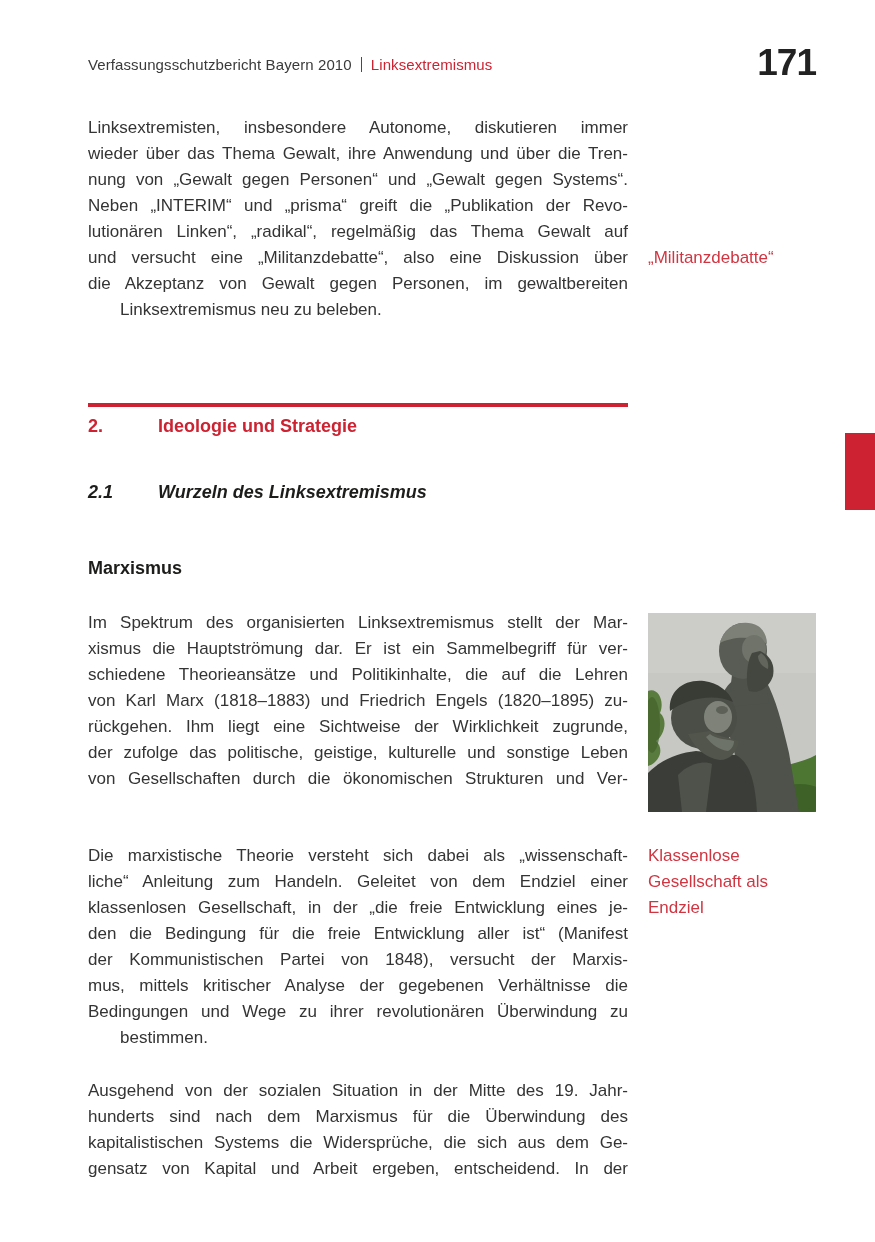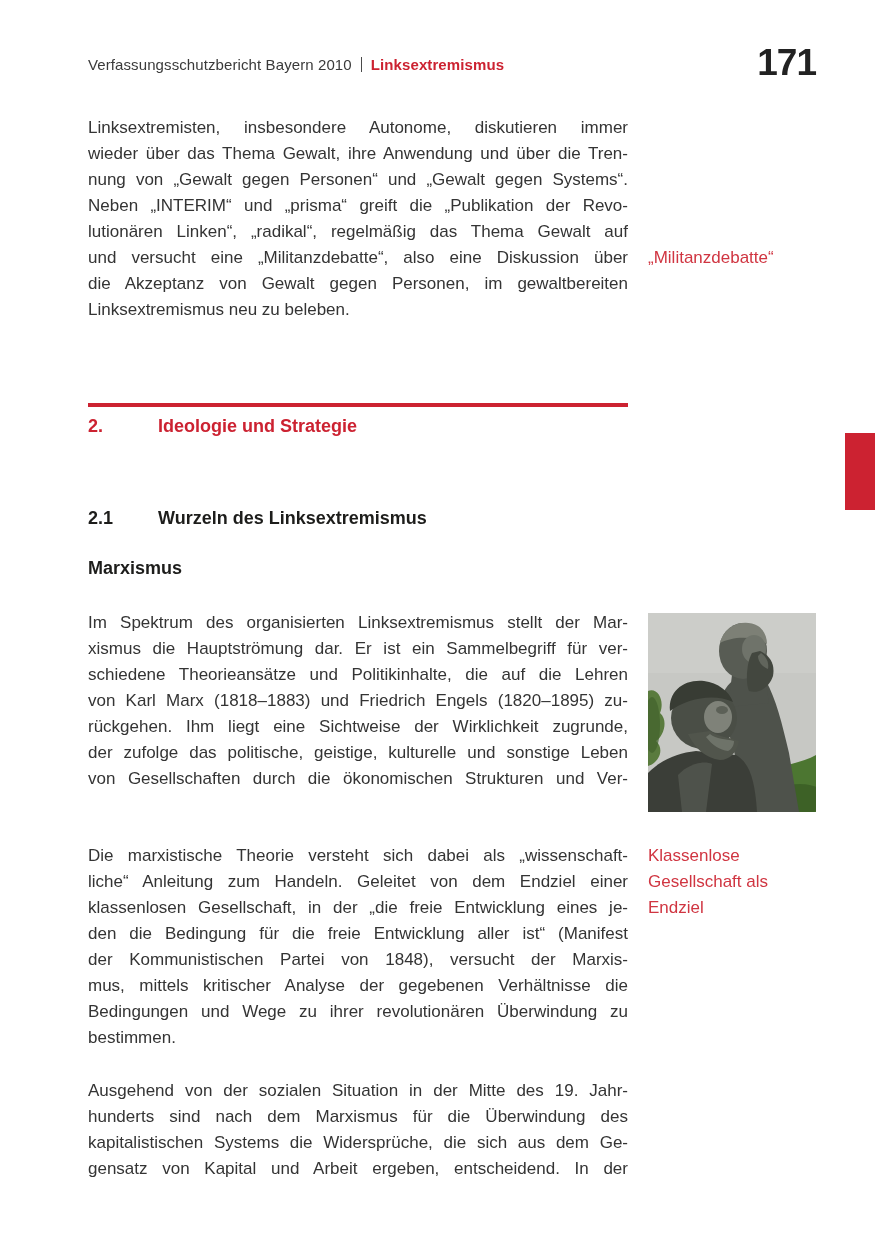--- a/index.html
+++ b/index.html
@@ -21,51 +21,51 @@
   .crumb-row{
     position:absolute;left:88px;top:56px;
     font-size:15px;color:#3a3a3a;
     letter-spacing:.1px;
     white-space:nowrap;
   }
   .crumb-sep{
     display:inline-block;width:1px;height:15px;
     background:#4a4a4a;margin:0 9px;vertical-align:-2px;
   }
-  .crumb-section{color:var(--accent);font-weight:bold;}
+  .crumb-section{color:var(--accent);font-weight:normal;}
   .page-number{
     position:absolute;right:59px;top:44px;
     font-size:37px;font-weight:bold;color:#222;
     letter-spacing:-1px;line-height:1;
   }
   
   .para{
     position:absolute;left:88px;width:540px;
     font-size:17px;line-height:26px;color:var(--body);
   }
   .jline{text-align:justify;text-align-last:justify;}
-  .jline.last{text-align:left;text-align-last:left;}
+  .jline.last{text-align:left;text-align-last:left;margin-left:32px;}
   
   .margin-note{
     position:absolute;left:648px;width:175px;
     font-size:17px;line-height:26px;color:var(--note);
   }
   
   .section-rule{
     position:absolute;left:88px;top:403px;
     width:540px;height:4px;background:var(--accent);
   }
   .section-heading{
     position:absolute;left:88px;top:416px;width:540px;
     display:flex;font-size:18px;font-weight:bold;color:var(--accent);
   }
   .section-heading .h-num{width:70px;flex:0 0 70px;}
   .subsection-heading{
-    position:absolute;left:88px;top:508px;width:540px;
-    display:flex;font-size:18px;font-weight:bold;color:var(--heading-black);
+    position:absolute;left:88px;top:482px;width:540px;
+    display:flex;font-size:18px;font-weight:bold;color:var(--heading-black);font-style:italic;
   }
   .subsection-heading .h-num{width:70px;flex:0 0 70px;}
   .topic-heading{
     position:absolute;left:88px;top:558px;width:540px;
     font-size:18px;font-weight:bold;color:var(--heading-black);
   }
   
   .edge-tab{
     position:absolute;right:0;top:433px;
     width:30px;height:77px;background:var(--accent);

